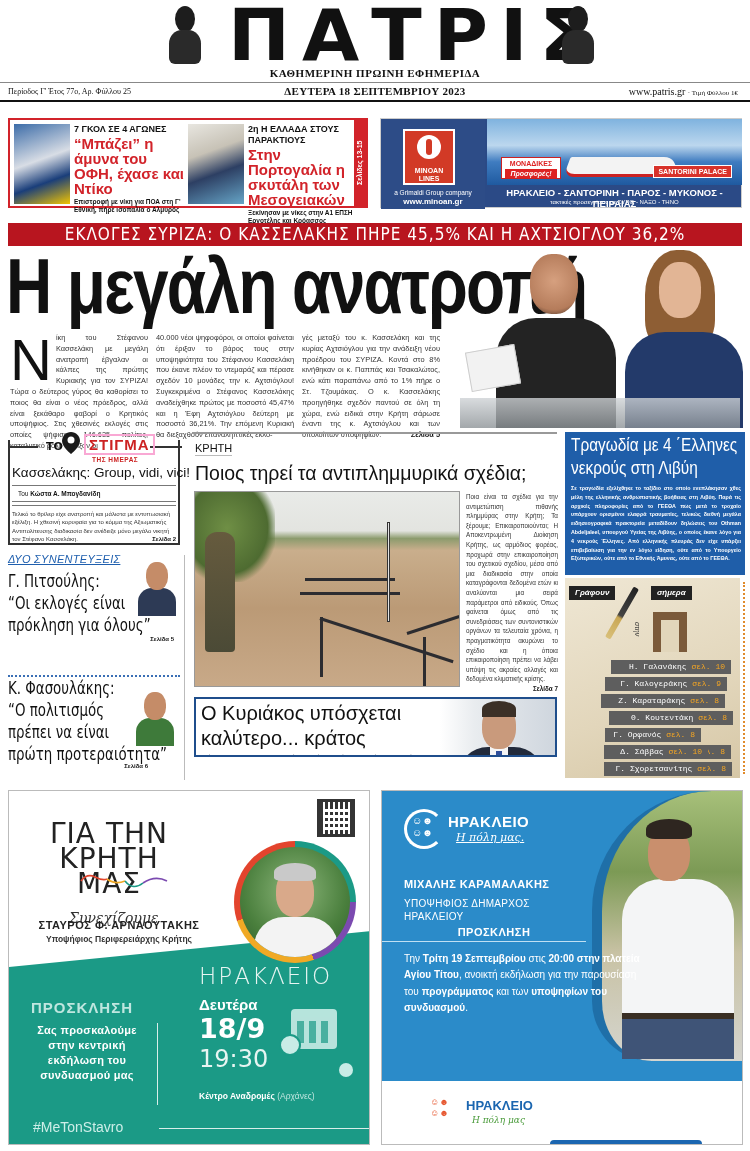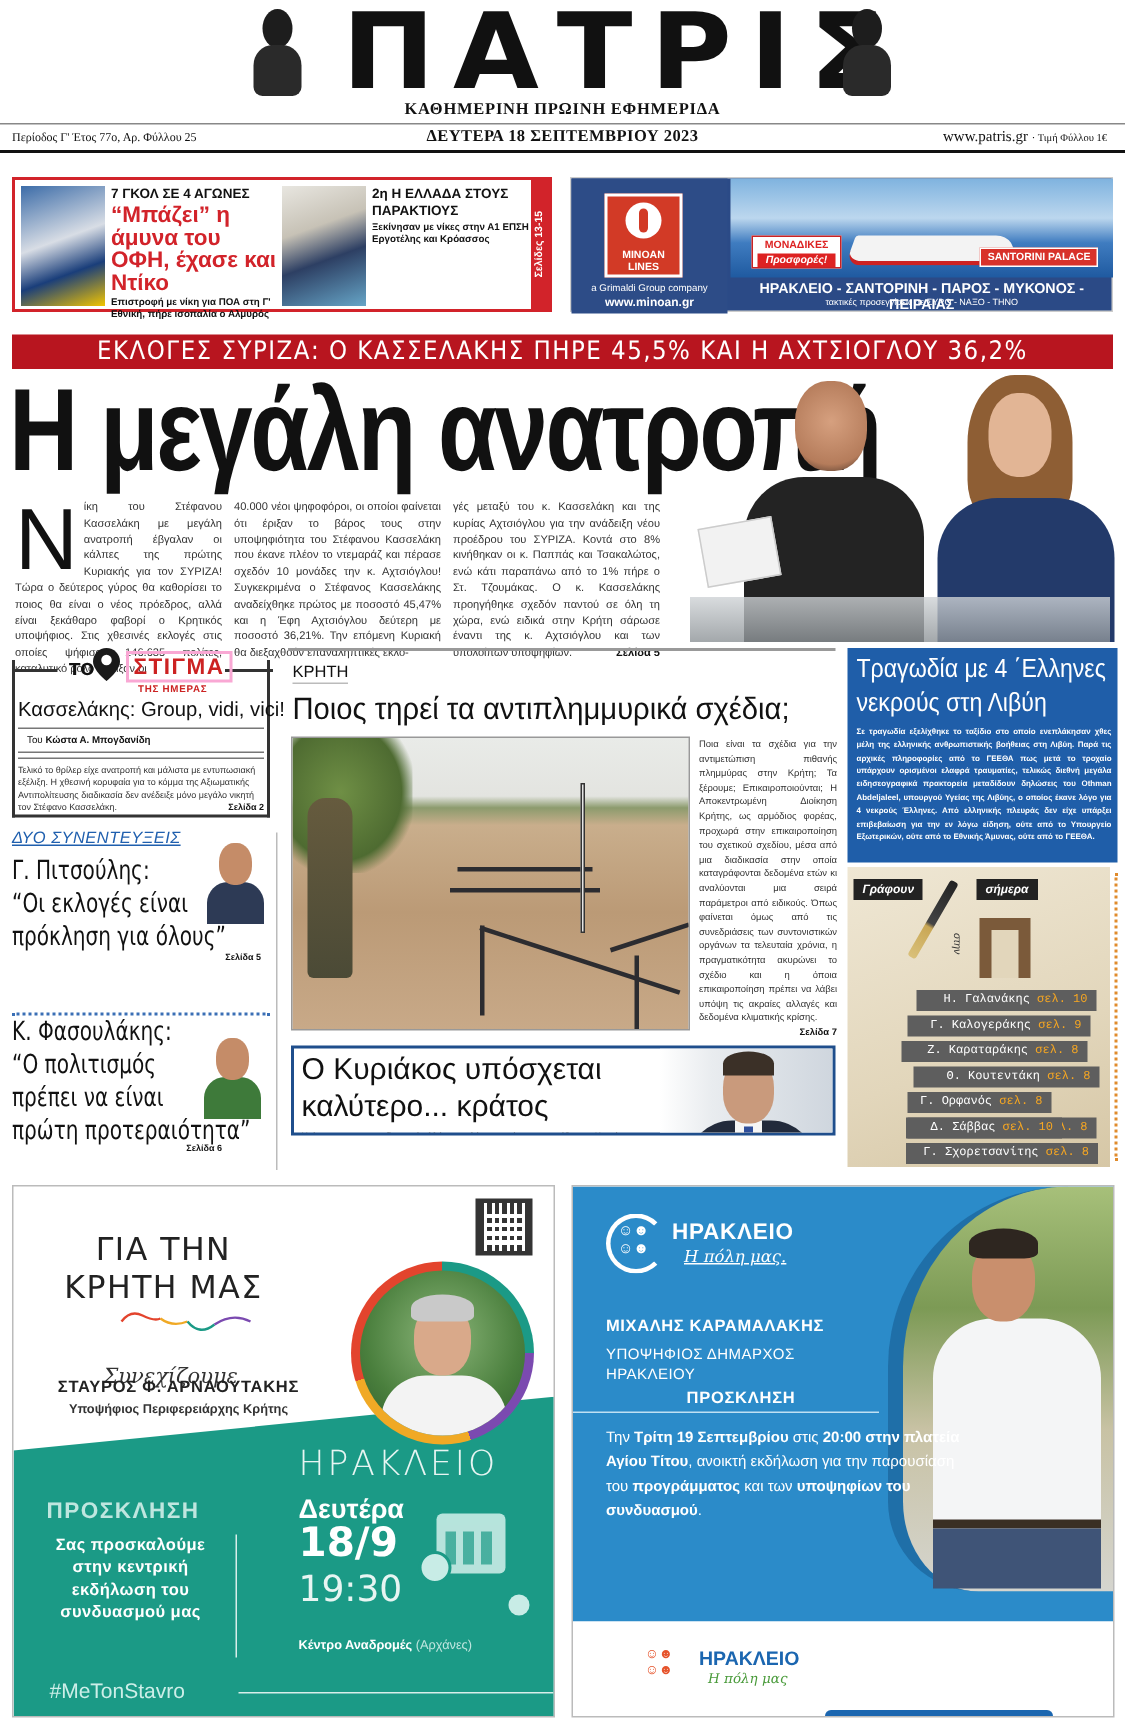--- a/index.html
+++ b/index.html
@@ -134,36 +134,36 @@
   .writer-row .pg { color: #f5a623; }
   .writers-dots { left: 743px; top: 582px; height: 192px; border-left: 2px dotted #e08b2c; }
 
   
   .ad-left { left: 8px; top: 790px; width: 362px; height: 355px; border: 1px solid #bbb; overflow: hidden; background: #fff; }
   .adl-teal { position: absolute; left: 0; top: 140px; width: 362px; height: 215px; background: #1b9a86; clip-path: polygon(0 36px, 362px 0, 362px 215px, 0 215px); }
   .adl-qr { position: absolute; left: 308px; top: 8px; width: 38px; height: 38px; background:
     repeating-linear-gradient(90deg, #111 0 3px, #fff 3px 5px),
     #fff; opacity: .85; border: 3px solid #111; }
   .adl-qr::before { content: ""; position: absolute; inset: 4px; background: repeating-linear-gradient(0deg, #fff 0 3px, transparent 3px 6px); }
-  .adl-title { position: absolute; left: 20px; top: 30px; width: 160px; text-align: center; font-size: 21px; line-height: 25px; font-family: "DejaVu Sans", sans-serif; color: #222; letter-spacing: 1px; }
+  .adl-title { position: absolute; left: 20px; top: 30px; width: 160px; text-align: center; font-size: 28px; line-height: 25px; font-family: "DejaVu Sans", sans-serif; color: #222; letter-spacing: 1px; }
   .adl-crete { position: absolute; left: 70px; top: 80px; width: 90px; height: 22px; }
   .adl-sig { position: absolute; left: 60px; top: 108px; width: 110px; font-family: "DejaVu Serif", serif; font-style: italic; font-size: 14px; color: #333; margin-top: 11px; }
   .adl-name { position: absolute; left: 10px; top: 128px; width: 200px; text-align: center; font-size: 11px; font-weight: bold; letter-spacing: .5px; color: #222; }
   .adl-role { position: absolute; left: 10px; top: 143px; width: 200px; text-align: center; font-size: 8.5px; font-weight: bold; color: #333; }
   .adl-portrait { position: absolute; left: 225px; top: 50px; width: 122px; height: 122px; border-radius: 50%;
     background: conic-gradient(#1b9a86 0 25%, #7b4ab0 25% 45%, #f0a925 45% 70%, #e3442d 70% 100%); }
   .adl-portrait .inner { position: absolute; inset: 6px; border-radius: 50%; background: radial-gradient(circle at 50% 40%, #8cb67a 0%, #4a7f3d 60%, #2c5a2a 100%); overflow: hidden; }
   .adl-portrait .face { position: absolute; left: 36px; top: 22px; width: 38px; height: 48px; border-radius: 45%; background: #d9a98a; }
   .adl-portrait .hair { position: absolute; left: 34px; top: 16px; width: 42px; height: 18px; border-radius: 50% 50% 20% 20%; background: #c9c9c9; }
   .adl-portrait .shirt { position: absolute; left: 14px; top: 70px; width: 84px; height: 50px; background: #f3f3f3; border-radius: 30px 30px 0 0; }
   .adl-invite { position: absolute; left: 22px; top: 208px; color: #bfe6df; font-size: 15px; font-weight: bold; letter-spacing: 1px; }
   .adl-invtext { position: absolute; left: 14px; top: 232px; width: 128px; text-align: center; color: #fff; font-size: 11px; font-weight: bold; line-height: 15px; letter-spacing: .3px; }
   .adl-vline { position: absolute; left: 148px; top: 232px; width: 1px; height: 82px; background: #d8eeea; }
   .adl-city { position: absolute; left: 190px; top: 172px; color: #e7f5f2; font-size: 23px; letter-spacing: 2px; font-family: "DejaVu Sans", sans-serif; font-weight: 300; }
-  .adl-day { position: absolute; left: 190px; top: 205px; color: #fff; font-size: 18px; font-weight: bold; }
+  .adl-day { position: absolute; left: 190px; top: 205px; color: #fff; font-size: 15px; font-weight: bold; }
   .adl-date { position: absolute; left: 190px; top: 222px; color: #fff; font-size: 27px; font-weight: bold; font-family: "DejaVu Sans", sans-serif; }
   .adl-time { position: absolute; left: 190px; top: 254px; color: #e7f5f2; font-size: 24px; font-family: "DejaVu Sans", sans-serif; }
   .adl-cal { position: absolute; left: 282px; top: 218px; width: 46px; height: 40px; background: #c8ece6; border-radius: 4px; opacity: .9; }
   .adl-cal::before { content: ""; position: absolute; left: 6px; top: 12px; width: 34px; height: 22px; background: repeating-linear-gradient(90deg, #1b9a86 0 7px, transparent 7px 12px); opacity: .7; }
   .adl-clock { position: absolute; left: 270px; top: 243px; width: 22px; height: 22px; border-radius: 50%; background: #c8ece6; border: 2px solid #1b9a86; }
   .adl-pin { position: absolute; left: 330px; top: 272px; width: 14px; height: 14px; border-radius: 50%; background: #c8ece6; }
   .adl-place { position: absolute; left: 190px; top: 300px; color: #fff; font-size: 8.5px; font-weight: bold; }
   .adl-place span { font-weight: normal; color: #bfe6df; }
   .adl-hash { position: absolute; left: 24px; top: 328px; color: #cdeee8; font-size: 14px; }
   .adl-hline { position: absolute; left: 150px; top: 337px; width: 210px; height: 1px; background: #d8eeea; }
@@ -224,20 +224,21 @@
 <div class="abs sports">
   <div class="sp-photo sp-photo1"></div>
   <div class="sp-text sp-text1">
     <div class="sp-kicker">7 ΓΚΟΛ ΣΕ 4 ΑΓΩΝΕΣ</div>
     <div class="sp-head">“Μπάζει” η άμυνα του ΟΦΗ, έχασε και Ντίκο</div>
     <div class="sp-sub">Επιστροφή με νίκη για ΠΟΑ στη Γ' Εθνική, πήρε ισοπαλία ο Αλμυρός</div>
   </div>
   <div class="sp-photo sp-photo2"></div>
   <div class="sp-text sp-text2">
     <div class="sp-kicker">2η Η ΕΛΛΑΔΑ ΣΤΟΥΣ ΠΑΡΑΚΤΙΟΥΣ</div>
+    <div class="sp-head">Στην Πορτογαλία η σκυτάλη των Μεσογειακών</div>
     <div class="sp-sub">Ξεκίνησαν με νίκες στην Α1 ΕΠΣΗ Εργοτέλης και Κρόασσος</div>
   </div>
   <div class="side">Σελίδες 13-15</div>
 </div>
 
 <div class="abs minoan">
   <div class="minoan-logo">
     <div class="minoan-badge"><div class="circle"></div><span>MINOAN LINES</span></div>
     <div class="minoan-grimaldi">a Grimaldi Group company</div>
     <div class="minoan-url">www.minoan.gr</div>

